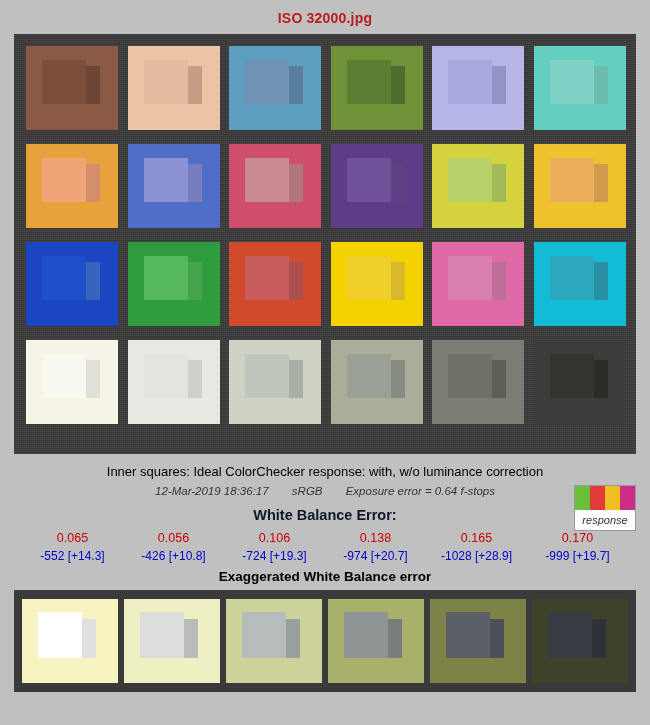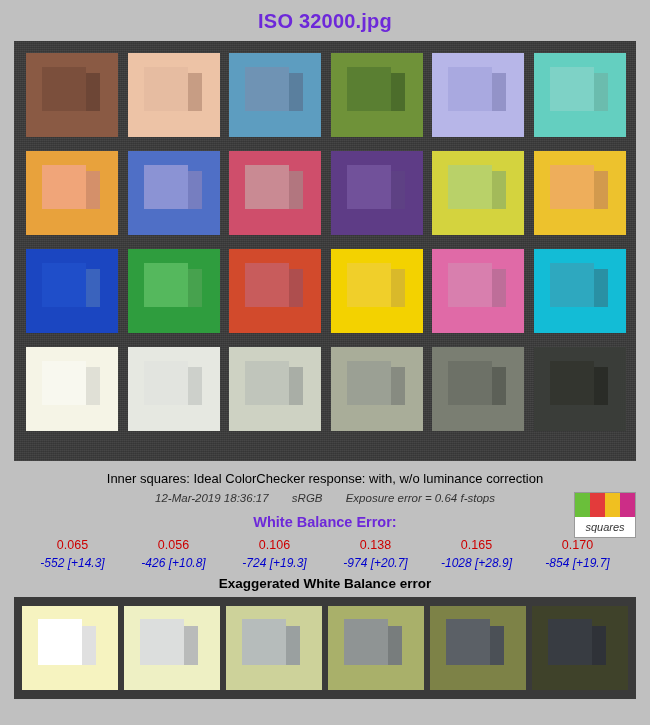--- a/index.html
+++ b/index.html
@@ -4,22 +4,22 @@
 <style>
   html,body{margin:0;padding:0;}
   body{
     width:650px;height:725px;
     background:#c0c0c0;
     font-family:"Liberation Sans", sans-serif;
     overflow:hidden;
   }
   .title{
     text-align:center;
-    color:#6d28d9;
-    font-size:20px;
+    color:#b91c1c;
+    font-size:14px;
     font-weight:bold;
     padding-top:10px;
     letter-spacing:0.2px;
   }
   .chart-wrap{
     position:relative;
     margin:8px 14px 0 14px;
   }
   .cc-board{
     background:#3a3a3a;
@@ -81,35 +81,35 @@
     line-height:20px;font-family:"Liberation Sans",sans-serif;
   }
   .hdr-row{
     display:flex;
     justify-content:center;
     gap:42px;
     margin-top:10px;
     font-size:14.5px;
     font-weight:bold;
   }
-  .hdr-wb{color:#6d28d9;}
+  .hdr-wb{color:#0f172a;}
   .hdr-hsv{color:#cc0000;}
   .hdr-k{color:#0000cc;}
   .vals-row{
     display:flex;
     margin-top:8px;
     padding:0 22px;
   }
   .vals-row .cell{
     flex:1;
     text-align:center;
     font-size:12.5px;
   }
   .vals-red .cell{color:#cc0000;}
-  .vals-blue{margin-top:4px;font-style:italic;}
+  .vals-blue{margin-top:4px;}
   .vals-blue .cell{color:#0000cc;font-size:12px;}
   .exag-title{
     text-align:center;
     font-size:13.5px;
     font-weight:bold;
     color:#000;
     margin-top:6px;
   }
   .exag-board{
     margin:6px 14px 0 14px;
@@ -263,21 +263,21 @@
     <span>sRGB</span>
     <span>Exposure error = 0.64 f-stops</span>
   </div>
   <div class="logo">
     <div class="bars">
       <i style="background:#6abf3a"></i>
         <i style="background:#e33b3b"></i>
         <i style="background:#f0c020"></i>
         <i style="background:#cc2d87"></i>
     </div>
-    <div class="lbl">squares</div>
+    <div class="lbl">response</div>
   </div>
 </div>
 
 <div class="hdr-row">
   <div class="hdr-wb">White Balance Error:</div>
 </div>
 
 <div class="vals-row vals-red" id="row-sat">
     <div class="cell">0.065</div>
     <div class="cell">0.056</div>
@@ -285,21 +285,21 @@
     <div class="cell">0.138</div>
     <div class="cell">0.165</div>
     <div class="cell">0.170</div>
   </div>
 <div class="vals-row vals-blue" id="row-k">
     <div class="cell">-552 [+14.3]</div>
     <div class="cell">-426 [+10.8]</div>
     <div class="cell">-724 [+19.3]</div>
     <div class="cell">-974 [+20.7]</div>
     <div class="cell">-1028 [+28.9]</div>
-    <div class="cell">-854 [+19.7]</div>
+    <div class="cell">-999 [+19.7]</div>
   </div>
 
 <div class="exag-title">Exaggerated White Balance error</div>
 
 <div class="exag-board" id="exag-board">
     <div class="exag-patch" style="background: rgb(246, 243, 192);">
       <div class="ea" style="background: rgb(255, 255, 255);"></div>
       <div class="eb" style="background: rgb(224, 224, 224);"></div>
     </div>
     <div class="exag-patch" style="background: rgb(238, 240, 196);">

